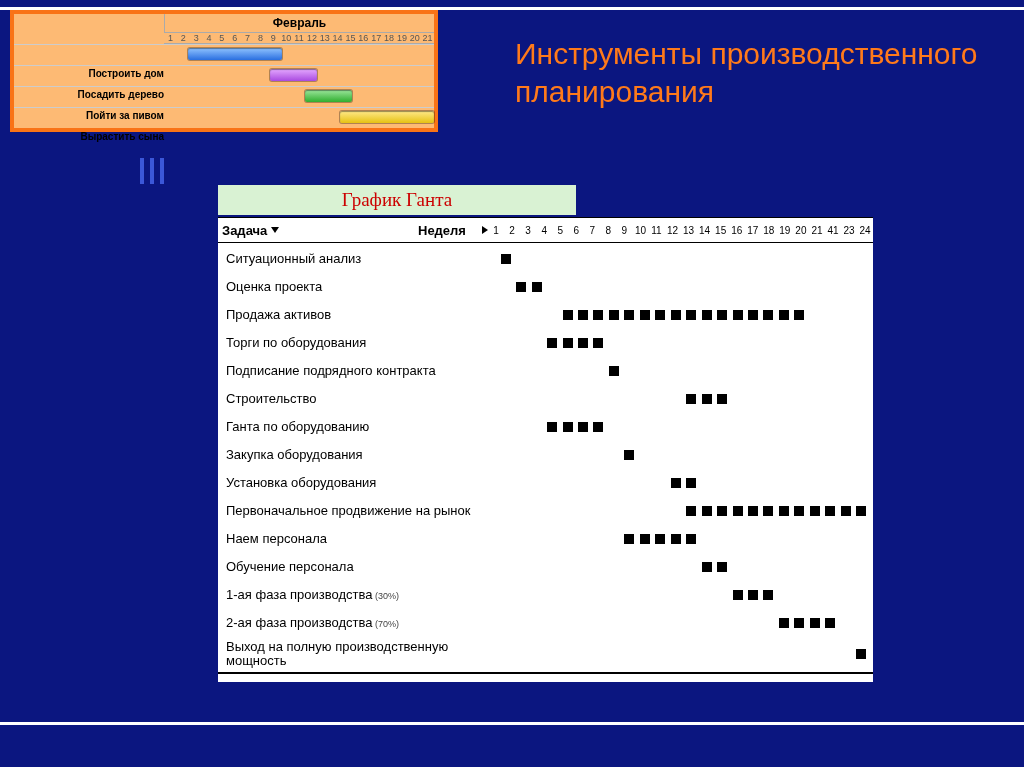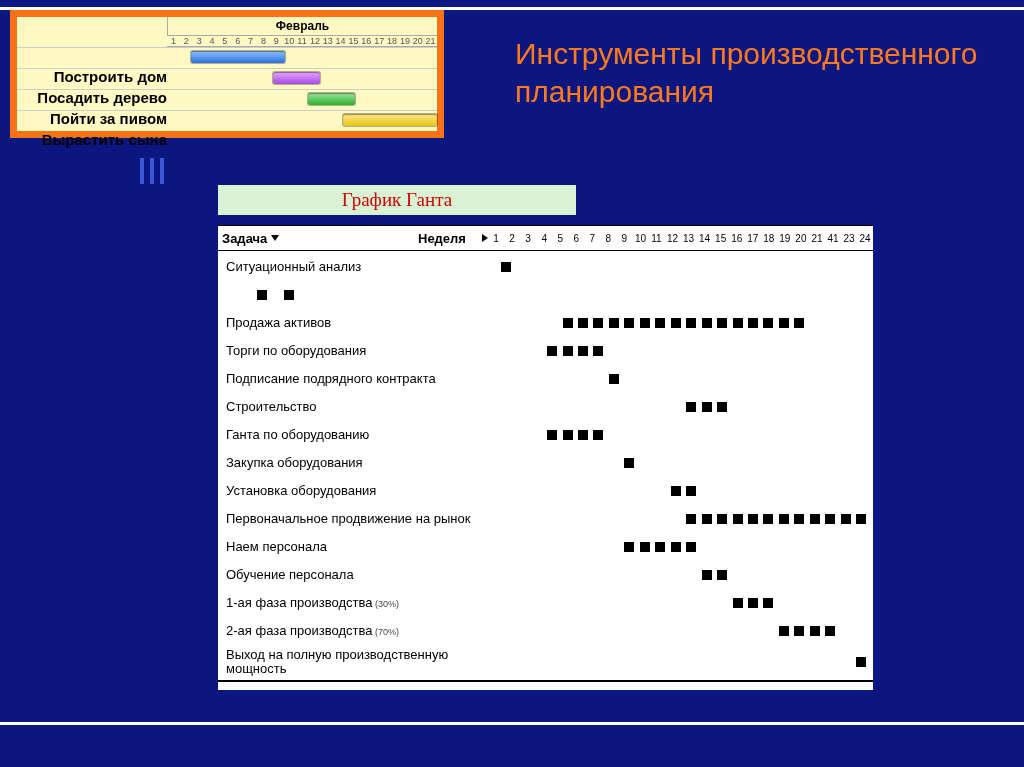--- a/index.html
+++ b/index.html
@@ -8,30 +8,30 @@
     background:#0b1680;
     font-family:Arial,Helvetica,sans-serif;
     position:relative;overflow:hidden;
   }
   .top-line{position:absolute;top:7px;left:0;right:0;height:3px;background:#fff;}
   .bottom-line{position:absolute;bottom:42px;left:0;right:0;height:3px;background:#fff;}
 
   
   .mini-gantt{
     position:absolute;top:10px;left:10px;width:420px;
-    background:#fef9c3;border:7px solid #f97316;
+    background:#fdba74;border:4px solid #f97316;
     font-size:12px;color:#000;
   }
   .mini-head{display:flex;}
   .mini-head .lab{width:150px;border-right:1px solid #aaa;}
   .mini-head .month{flex:1;text-align:center;font-weight:bold;border-bottom:1px solid #aaa;padding:2px 0;}
   .mini-days{display:flex;margin-left:150px;border-bottom:1px solid #aaa;}
   .mini-days span{flex:1;text-align:center;font-size:9px;color:#555;}
   .mini-row{display:flex;align-items:center;height:20px;border-top:1px solid #ccc;}
-  .mini-row .rlabel{width:150px;text-align:right;padding-right:24px;font-weight:bold;font-size:15px;white-space:nowrap;margin-top:36px;}
+  .mini-row .rlabel{width:150px;text-align:right;padding-right:24px;font-weight:bold;font-size:10px;white-space:nowrap;margin-top:36px;}
   .mini-row .rbars{position:relative;flex:1;height:100%;}
   .bar{position:absolute;top:3px;height:12px;border-radius:2px;box-shadow:0 1px 1px rgba(0,0,0,.4) inset,0 0 0 1px rgba(0,0,0,.3);}
   .c-blue{background:linear-gradient(#8fc3ff,#2a6fe0);}
   .c-purple{background:linear-gradient(#e4a8ff,#a94ae0);}
   .c-green{background:linear-gradient(#9be69b,#2fae2f);}
   .c-yellow{background:linear-gradient(#ffe98a,#e6c213);}
 
   
   .title{
     position:absolute;top:35px;left:515px;right:4px;
@@ -43,21 +43,21 @@
 
   
   .green-label{
     position:absolute;top:185px;left:218px;width:358px;height:30px;
     background:#d9f2d3;display:flex;align-items:center;justify-content:center;
     font-family:"Times New Roman",serif;font-weight:normal;font-size:19px;color:#c00;
   }
 
   
   .big-gantt{
-    position:absolute;top:225px;left:218px;width:655px;height:465px;
+    position:absolute;top:217px;left:218px;width:655px;height:465px;
     background:#fff;color:#000;font-size:13px;
   }
   .bg-header{display:flex;align-items:center;border-top:1px solid #000;border-bottom:1px solid #000;height:24px;font-weight:bold;}
   .bg-header .task-col{width:196px;padding-left:4px;display:flex;align-items:center;gap:4px;}
   .bg-header .week-col{width:70px;display:flex;align-items:center;gap:16px;}
   .bg-header .weeks{flex:1;display:flex;}
   .bg-header .weeks span{flex:1;text-align:center;font-size:10px;font-weight:normal;}
   .tri-down{width:0;height:0;border-left:4px solid transparent;border-right:4px solid transparent;border-top:6px solid #000;display:inline-block;}
   .tri-right{width:0;height:0;border-top:4px solid transparent;border-bottom:4px solid transparent;border-left:6px solid #000;display:inline-block;}
 
@@ -203,20 +203,21 @@
           <div class="cell"></div>
           <div class="cell"></div>
           <div class="cell"></div>
           <div class="cell"></div>
           <div class="cell"></div>
           <div class="cell"></div>
           <div class="cell"></div>
         </div>
       </div>
       <div class="bg-row">
+        <div class="tname">Оценка проекта</div>
         <div class="bars">
           <div class="cell"></div>
           <div class="cell">
             <div class="sq"></div>
           </div>
           <div class="cell">
             <div class="sq"></div>
           </div>
           <div class="cell"></div>
           <div class="cell"></div>

